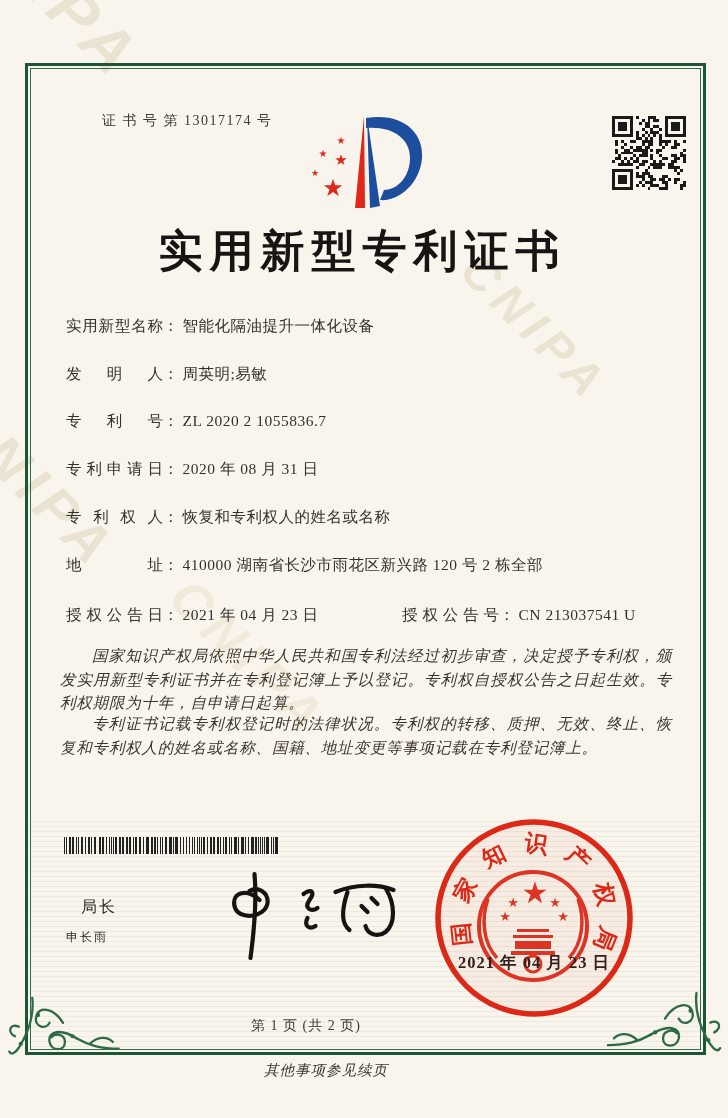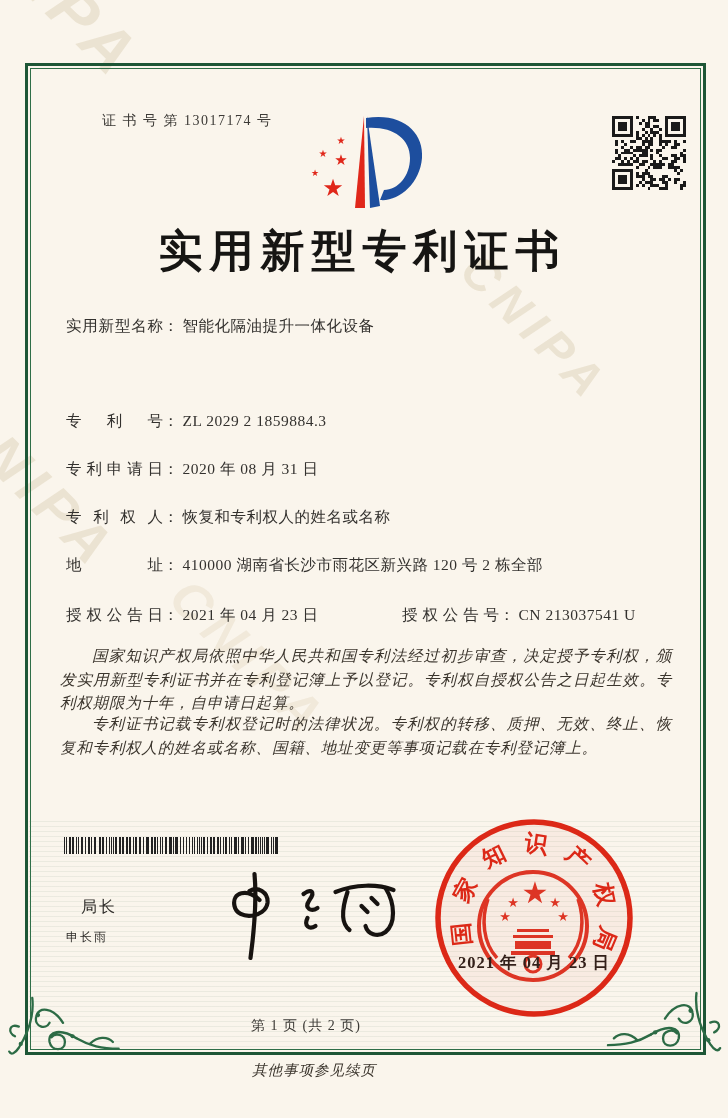--- a/index.html
+++ b/index.html
@@ -58,21 +58,21 @@
   .barcode{left:64px;top:837px;width:216px;height:17px;}
   .dtitle{left:66px;top:897px;font-size:16px;color:#2e2c29;letter-spacing:2px;margin-left:15px;}
   .dname{left:66px;top:929px;font-size:12px;color:#2e2c29;letter-spacing:2px;}
   .sig{left:205px;top:866px;width:205px;height:100px;}
   .seal-svg{left:433px;top:817px;width:202px;height:202px;}
   .seal-date{
     left:435px;top:952px;width:198px;text-align:center;
     font-size:16.5px;font-weight:600;color:#33201a;letter-spacing:1px;
   }
   .pageinfo{left:25px;top:1017px;width:562px;text-align:center;font-size:14px;color:#3a3834;letter-spacing:1px;}
-  .note{left:4px;top:1061px;width:620px;text-align:center;font-size:14.5px;font-style:italic;color:#3b352d;letter-spacing:1px;}
+  .note{left:16px;top:1061px;width:620px;text-align:center;font-size:14.5px;font-style:italic;color:#3b352d;letter-spacing:1px;}
   .orn{z-index:3;}
   .orn-l{left:4px;top:994px;width:118px;height:72px;}
   .orn-r{left:606px;top:986px;width:118px;height:80px;transform:scaleX(-1);}
 </style>
 </head>
 <body>
 
 <div class="wm wm1">CNIPA</div>
 <div class="wm wm2">CNIPA</div>
 <div class="wm wm3">CNIPA</div>
@@ -383,22 +383,25 @@
       <rect x="17" y="24" width="1" height="1"></rect>
       <rect x="18" y="24" width="1" height="1"></rect>
       <rect x="23" y="24" width="1" height="1"></rect>
     </svg>
 
   <div class="abs title">实用新型专利证书</div>
 
   <div class="abs row r0">
     <span class="lbl">实用新型名称</span><span class="colon">：</span><span class="val">智能化隔油提升一体化设备</span>
   </div>
+  <div class="abs row r1">
+    <span class="lbl">发明人</span><span class="colon">：</span><span class="val">周英明;易敏</span>
+  </div>
   <div class="abs row r2">
-    <span class="lbl">专利号</span><span class="colon">：</span><span class="val">ZL 2029 2 1859884.3</span>
+    <span class="lbl">专利号</span><span class="colon">：</span><span class="val">ZL 2020 2 1055836.7</span>
   </div>
   <div class="abs row r3">
     <span class="lbl">专利申请日</span><span class="colon">：</span><span class="val">2020 年 08 月 31 日</span>
   </div>
   <div class="abs row r4">
     <span class="lbl">专利权人</span><span class="colon">：</span><span class="val">恢复和专利权人的姓名或名称</span>
   </div>
   <div class="abs row r5">
     <span class="lbl">地址</span><span class="colon">：</span><span class="val">410000 湖南省长沙市雨花区新兴路 120 号 2 栋全部</span>
   </div>

